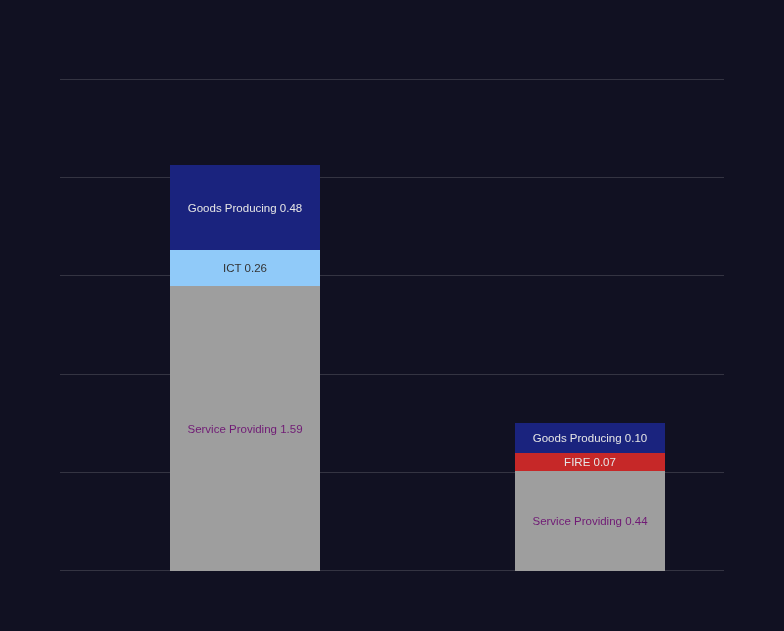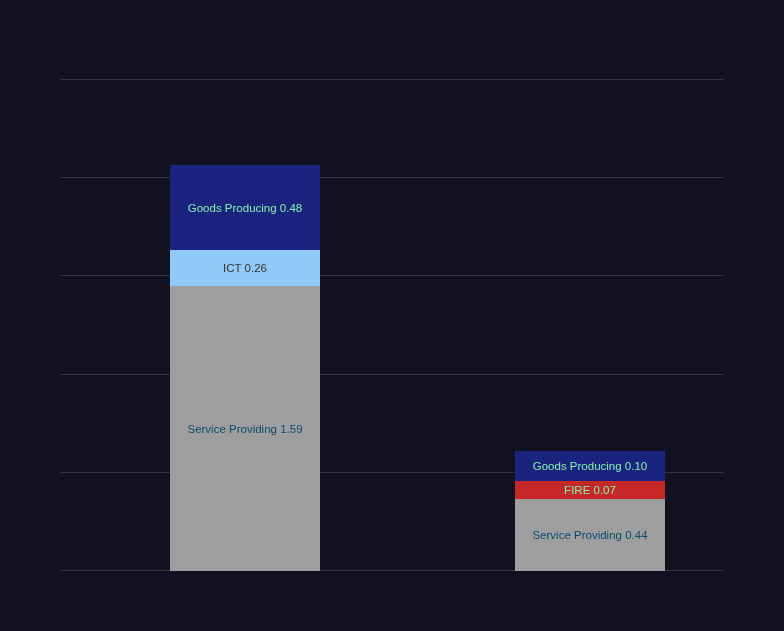--- a/index.html
+++ b/index.html
@@ -70,29 +70,29 @@
       flex-direction: column;
       justify-content: flex-end;
     }
 
     .bar-segment {
       width: 100%;
       display: flex;
       align-items: center;
       justify-content: center;
       font-size: 12px;
-      color: #86efac;
+      color: #e5e5e5;
       font-weight: 400;
     }
 
     
     .seg-goods { background: #1a237e; }
     .seg-ict   { background: #90caf9; color: #333; }
     .seg-fire  { background: #c62828; }
-    .seg-service { background: #9e9e9e; color: #0c4a6e; }
+    .seg-service { background: #9e9e9e; color: #701a75; }
 
     .bar-label {
       font-size: 11.5px;
       white-space: nowrap;
     }
   </style>
 </head>
 <body>
 
 <div class="chart-container">
@@ -127,19 +127,19 @@
     <div class="bar-group-2">
 
       <div class="bar-segment seg-goods" style="height:30px;">
         <span class="bar-label">Goods Producing 0.10</span>
       </div>
 
       <div class="bar-segment seg-fire" style="height:18px;">
         <span class="bar-label">FIRE 0.07</span>
       </div>
 
-      <div class="bar-segment seg-service" style="height:72px;">
+      <div class="bar-segment seg-service" style="height:100px;">
         <span class="bar-label">Service Providing 0.44</span>
       </div>
     </div>
 
   </div>
 </div>
 
 </body></html>

